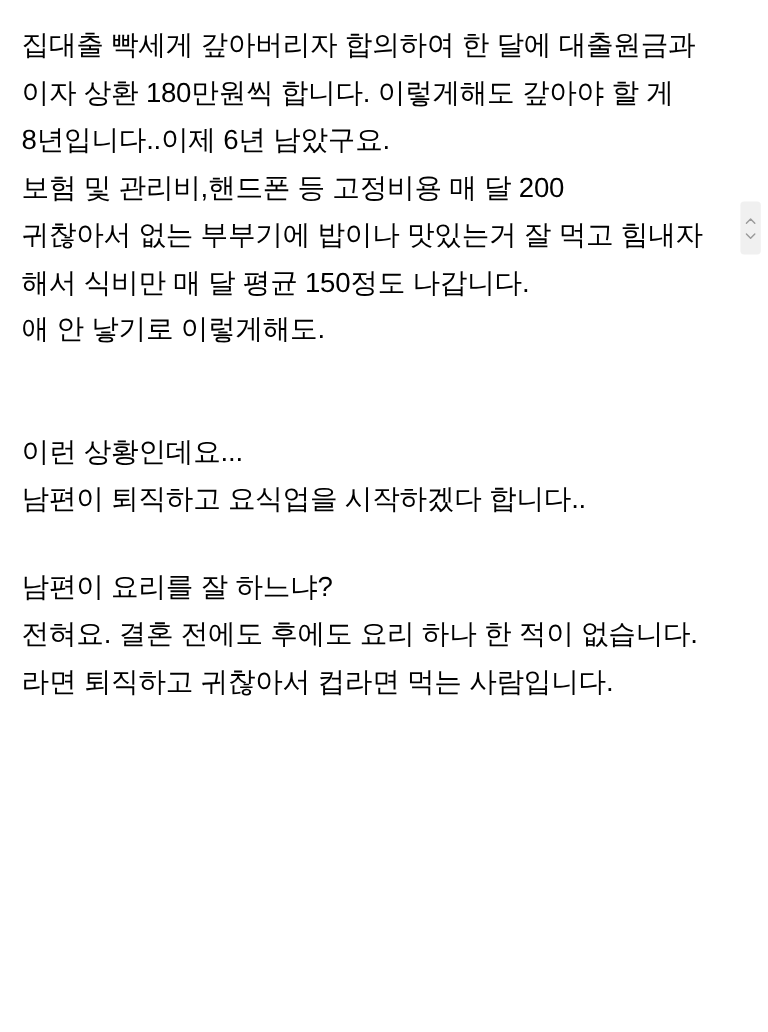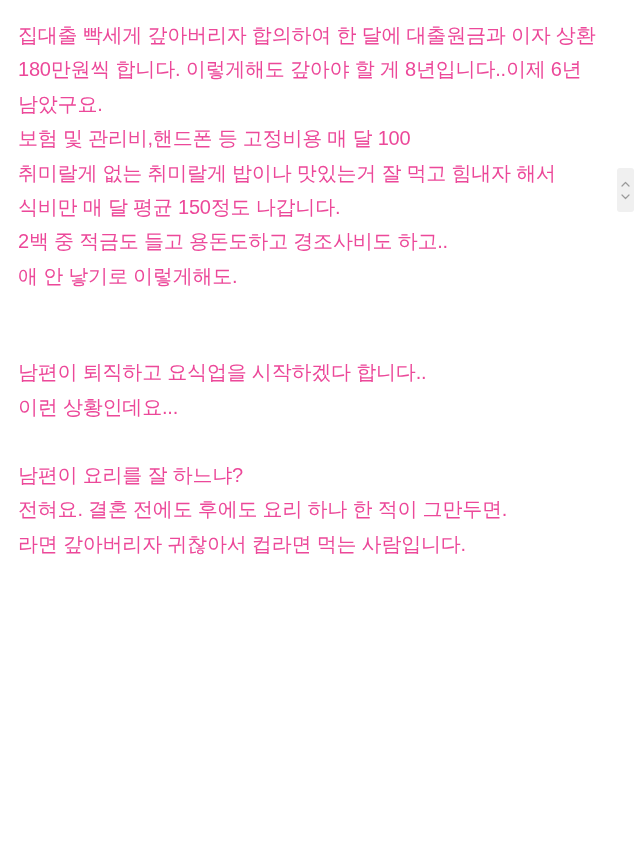--- a/index.html
+++ b/index.html
@@ -13,23 +13,23 @@
     background: #ffffff;
     font-family: "Liberation Sans", sans-serif;
     position: relative;
     overflow: hidden;
   }
   #post-body {
     padding: 18px 22px 0 18px;
     width: 640px;
   }
   .para {
-    font-size: 20px;
+    font-size: 23px;
     line-height: 1.72;
-    color: #ec4899;
+    color: #000000;
     letter-spacing: -0.2px;
     margin: 0;
     word-break: keep-all;
     white-space: normal;
   }
   .gap-block { height: 62px; }
   .gap-mid { height: 34px; }
 
   
   .scroll-pill {
@@ -51,31 +51,30 @@
     height: 9px;
     position: relative;
   }
   .scroll-pill .chev svg { display: block; }
 </style>
 </head>
 <body>
 
 <div id="post-body">
   <p class="para">집대출 빡세게 갚아버리자 합의하여 한 달에 대출원금과 이자 상환 180만원씩 합니다. 이렇게해도 갚아야 할 게 8년입니다..이제 6년 남았구요.</p>
-  <p class="para">보험 및 관리비,핸드폰 등 고정비용 매 달 100</p>
-  <p class="para">취미랄게 없는 취미랄게 밥이나 맛있는거 잘 먹고 힘내자 해서 식비만 매 달 평균 150정도 나갑니다.</p>
-  <p class="para">2백 중 적금도 들고 용돈도하고 경조사비도 하고..</p>
+  <p class="para">보험 및 관리비,핸드폰 등 고정비용 매 달 200</p>
+  <p class="para">귀찮아서 없는 부부기에 밥이나 맛있는거 잘 먹고 힘내자 해서 식비만 매 달 평균 150정도 나갑니다.</p>
   <p class="para">애 안 낳기로 이렇게해도.</p>
   <div class="gap-block"></div>
+  <p class="para">이런 상황인데요...</p>
   <p class="para">남편이 퇴직하고 요식업을 시작하겠다 합니다..</p>
-  <p class="para">이런 상황인데요...</p>
   <div class="gap-mid"></div>
   <p class="para">남편이 요리를 잘 하느냐?</p>
-  <p class="para">전혀요. 결혼 전에도 후에도 요리 하나 한 적이 그만두면.</p>
-  <p class="para">라면 갚아버리자 귀찮아서 컵라면 먹는 사람입니다.</p>
+  <p class="para">전혀요. 결혼 전에도 후에도 요리 하나 한 적이 없습니다.</p>
+  <p class="para">라면 퇴직하고 귀찮아서 컵라면 먹는 사람입니다.</p>
 </div>
 
 <div class="scroll-pill">
   <span class="chev">
     <svg width="9" height="9" viewBox="0 0 9 9">
         <path d="M1 6 L4.5 2.5 L8 6" fill="none" stroke="#9a9a9a" stroke-width="1.2" stroke-linecap="round" stroke-linejoin="round"></path>
       </svg>
   </span>
   <span class="chev">
     <svg width="9" height="9" viewBox="0 0 9 9">

